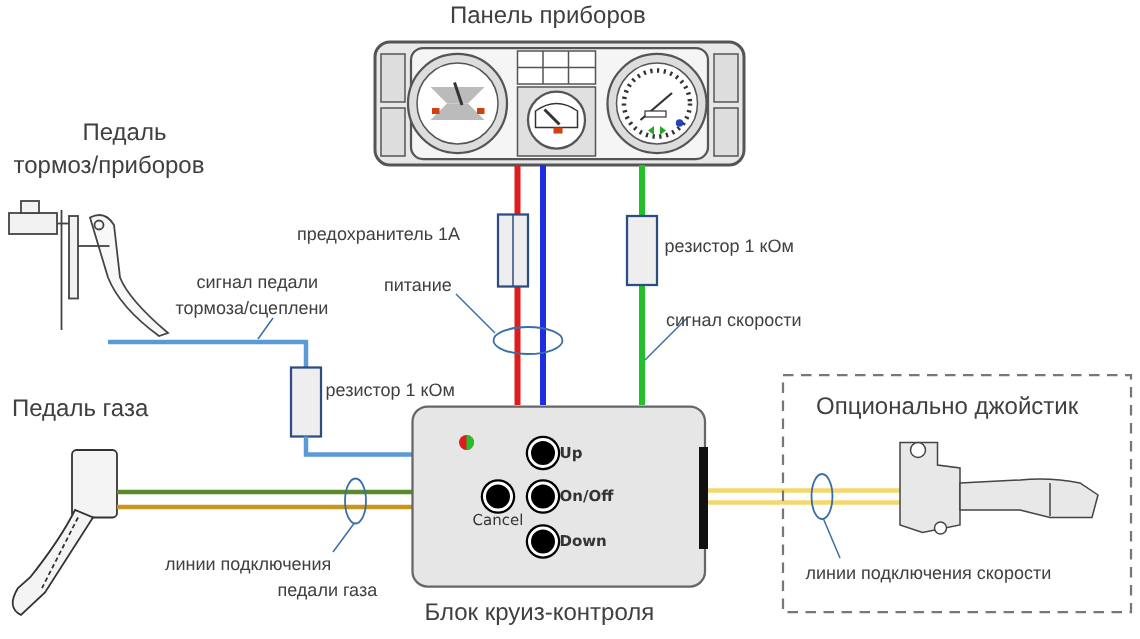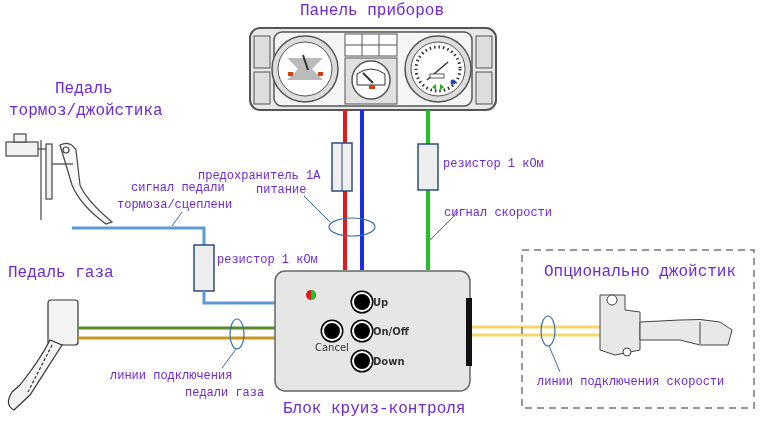--- a/index.html
+++ b/index.html
@@ -1,18 +1,18 @@
 <!DOCTYPE html>
 <html><head>
 <meta charset="utf-8">
 <style>
   html, body { margin:0; padding:0; background:#ffffff; }
   body { width:760px; height:426px; position:relative; overflow:hidden; font-family:"Liberation Sans", sans-serif; color:#111; }
   svg { position:absolute; left:0; top:0; }
-  .lbl { position:absolute; white-space:nowrap; font-family:Liberation Mono, monospace; color:#6d28d9; }
+  .lbl { position:absolute; white-space:nowrap; font-family:Liberation Sans, sans-serif; color:#404040; }
   .title { font-size:16px; }
   .small { font-size:12px; }
   .center { text-align:center; }
   .btnlbl { position:absolute; font-family:"DejaVu Sans", sans-serif; font-size:10px; color:#333; font-weight:bold; }
 </style>
 </head>
 <body>
 
 <svg width="760" height="426" viewBox="0 0 760 426">
 
@@ -122,26 +122,26 @@
 <div class="btnlbl" style="left:373px;top:297px;">Up</div>
 <div style="position:absolute;left:352px;top:321px;width:16px;height:16px;border-radius:50%;background:#000;border:2px solid #fff;box-shadow:0 0 0 1.5px #000;"></div>
 <div class="btnlbl" style="left:373px;top:326px;">On/Off</div>
 <div style="position:absolute;left:352px;top:351px;width:16px;height:16px;border-radius:50%;background:#000;border:2px solid #fff;box-shadow:0 0 0 1.5px #000;"></div>
 <div class="btnlbl" style="left:373px;top:356px;">Down</div>
 <div style="position:absolute;left:322px;top:321px;width:16px;height:16px;border-radius:50%;background:#000;border:2px solid #fff;box-shadow:0 0 0 1.5px #000;"></div>
 <div class="btnlbl" style="left:315px;top:342px;font-weight:normal;">Cancel</div>
 
 <div class="lbl title" style="left:300px;top:2px;">Панель приборов</div>
 <div class="lbl title center" style="left:55px;top:80px;text-align:right;">Педаль</div>
-<div class="lbl title" style="left:9px;top:102px;">тормоз/джойстика</div>
+<div class="lbl title" style="left:9px;top:102px;">тормоз/приборов</div>
 <div class="lbl title" style="left:8px;top:264px;">Педаль газа</div>
 <div class="lbl title" style="left:283px;top:400px;">Блок круиз-контроля</div>
 <div class="lbl title" style="left:544px;top:263px;">Опционально джойстик</div>
 
-<div class="lbl small" style="left:198px;top:149px;margin-top:20px;">предохранитель 1А</div>
+<div class="lbl small" style="left:198px;top:149px;">предохранитель 1А</div>
 <div class="lbl small" style="left:256px;top:183px;">питание</div>
 <div class="lbl small" style="left:443px;top:157px;">резистор 1 кОм</div>
 <div class="lbl small" style="left:444px;top:206px;">сигнал скорости</div>
 <div class="lbl small" style="left:131px;top:181px;">сигнал педали</div>
 <div class="lbl small" style="left:117px;top:198px;">тормоза/сцеплени</div>
 <div class="lbl small" style="left:217px;top:253px;">резистор 1 кОм</div>
 <div class="lbl small" style="left:110px;top:369px;">линии подключения</div>
 <div class="lbl small" style="left:137px;top:386px;margin-left:48px;">педали газа</div>
 <div class="lbl small" style="left:537px;top:375px;">линии подключения скорости</div>
 

